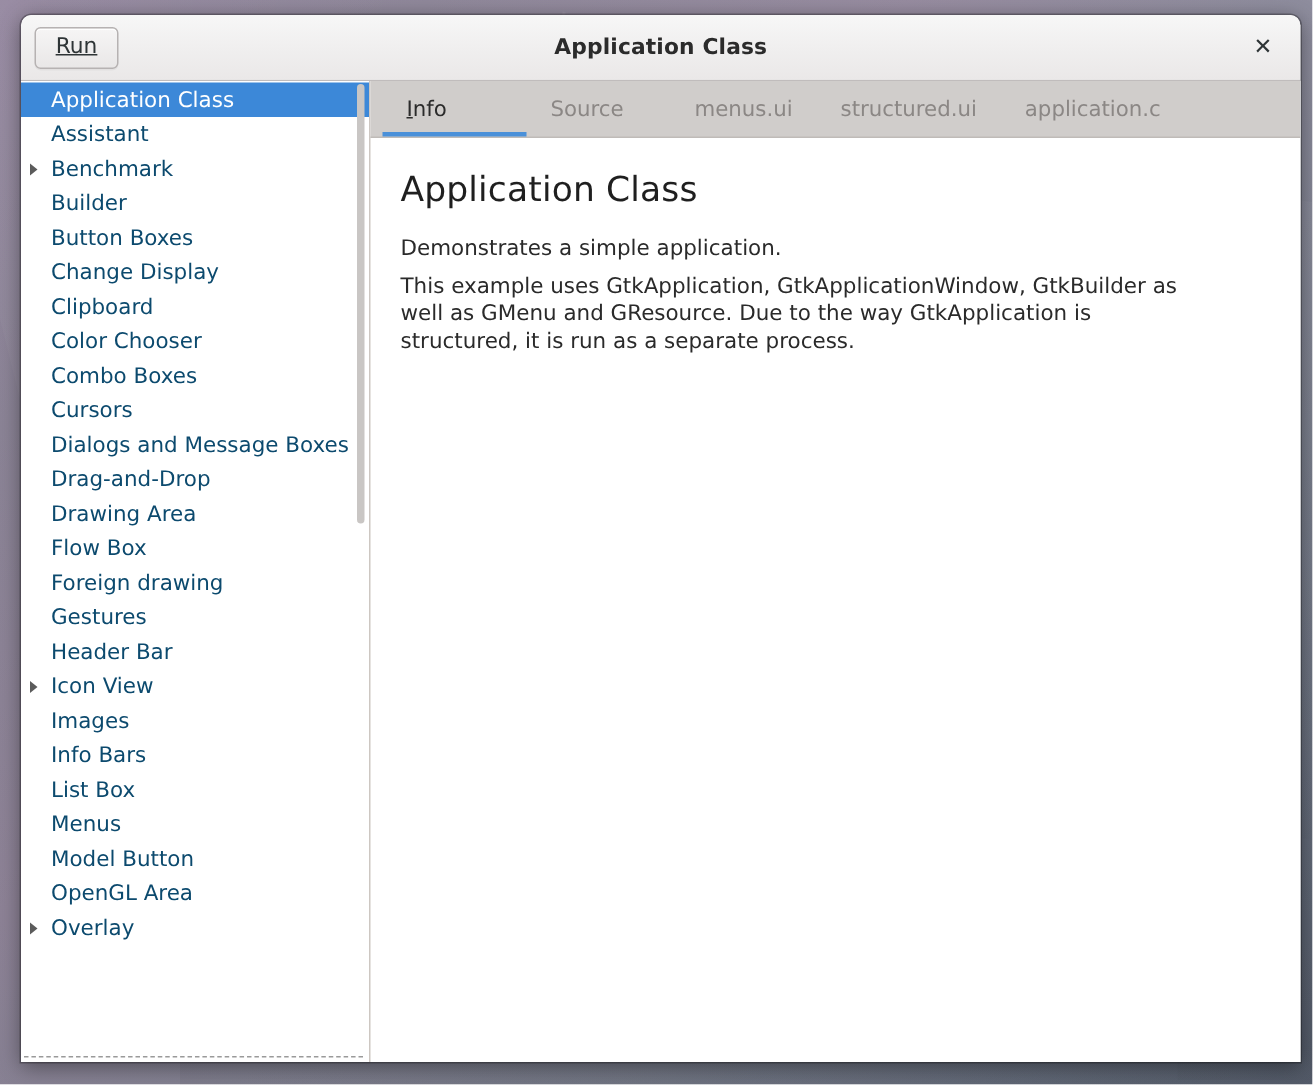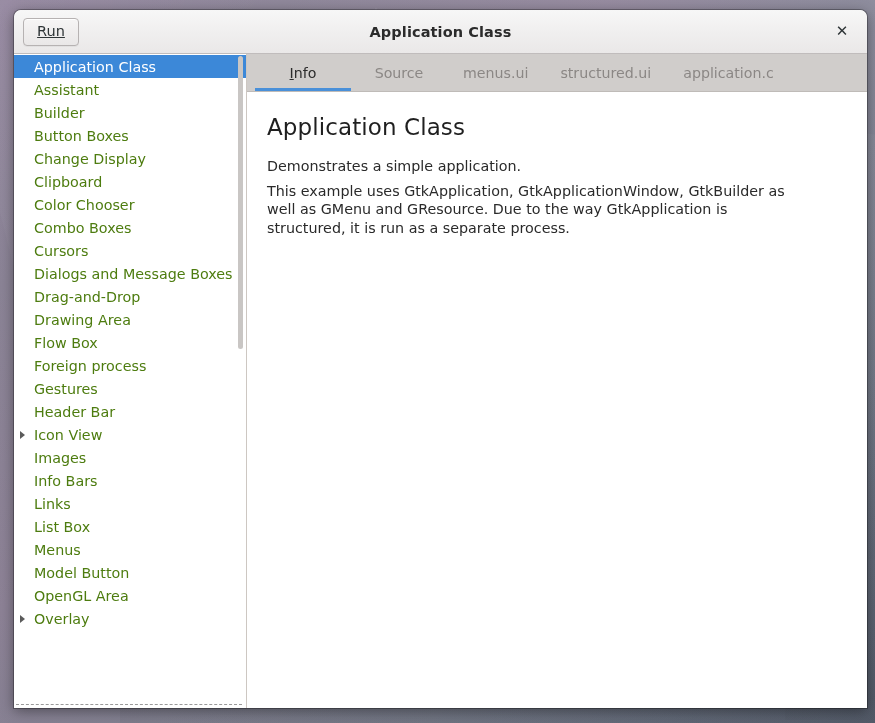--- a/index.html
+++ b/index.html
@@ -139,21 +139,21 @@
   #sidebar-list {
     padding-top: 1px;
   }
   .row {
     position: relative;
     height: 23px;
     display: flex;
     align-items: center;
     padding-left: 20px;
     font-size: 14.3px;
-    color: #4d7c0f;
+    color: #0c4a6e;
     white-space: nowrap;
     cursor: pointer;
     user-select: none;
   }
   .row.selected {
     background: #3c88d8;
     color: #ffffff;
   }
   .row .expander {
     position: absolute;
@@ -203,21 +203,21 @@
     background: #d0cdcb;
     border-bottom: 1px solid #bfbbb8;
     display: flex;
     align-items: stretch;
     padding-left: 8px;
   }
   .tab {
     position: relative;
     display: flex;
     align-items: center;
-    justify-content: center;
+    justify-content: flex-start;
     padding: 0 16px;
     min-width: 96px;
     font-size: 14.2px;
     color: #8b8785;
     cursor: pointer;
     user-select: none;
   }
   .tab.active { color: #2b2b2b; }
   .tab.active::after {
     content: "";
@@ -271,20 +271,24 @@
 
       <div id="sidebar">
         <div id="sidebar-list">
             <div class="row selected">
               <span>Application Class</span>
             </div>
             <div class="row">
               <span>Assistant</span>
             </div>
             <div class="row">
+              <span class="expander"></span>
+              <span>Benchmark</span>
+            </div>
+            <div class="row">
               <span>Builder</span>
             </div>
             <div class="row">
               <span>Button Boxes</span>
             </div>
             <div class="row">
               <span>Change Display</span>
             </div>
             <div class="row">
               <span>Clipboard</span>
@@ -304,40 +308,37 @@
             <div class="row">
               <span>Drag-and-Drop</span>
             </div>
             <div class="row">
               <span>Drawing Area</span>
             </div>
             <div class="row">
               <span>Flow Box</span>
             </div>
             <div class="row">
-              <span>Foreign process</span>
+              <span>Foreign drawing</span>
             </div>
             <div class="row">
               <span>Gestures</span>
             </div>
             <div class="row">
               <span>Header Bar</span>
             </div>
             <div class="row">
               <span class="expander"></span>
               <span>Icon View</span>
             </div>
             <div class="row">
               <span>Images</span>
             </div>
             <div class="row">
               <span>Info Bars</span>
-            </div>
-            <div class="row">
-              <span>Links</span>
             </div>
             <div class="row">
               <span>List Box</span>
             </div>
             <div class="row">
               <span>Menus</span>
             </div>
             <div class="row">
               <span>Model Button</span>
             </div>

